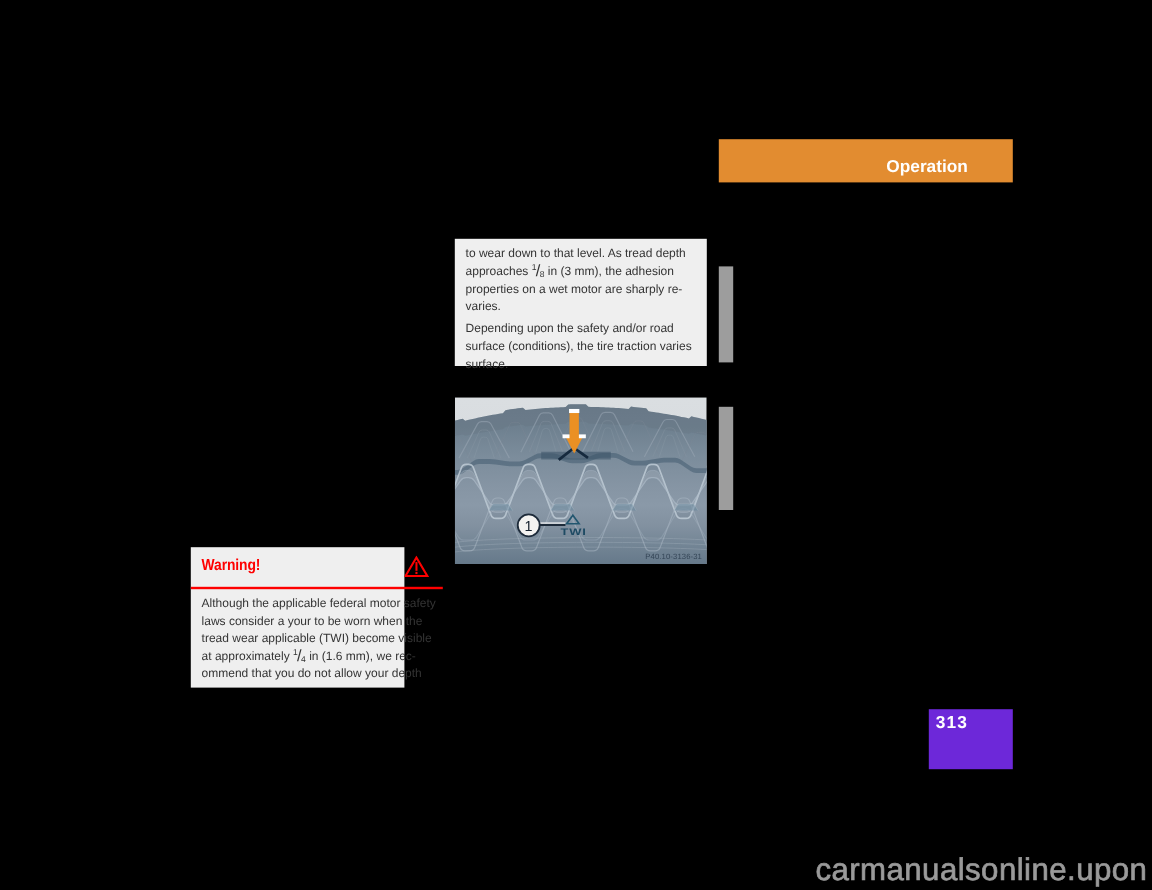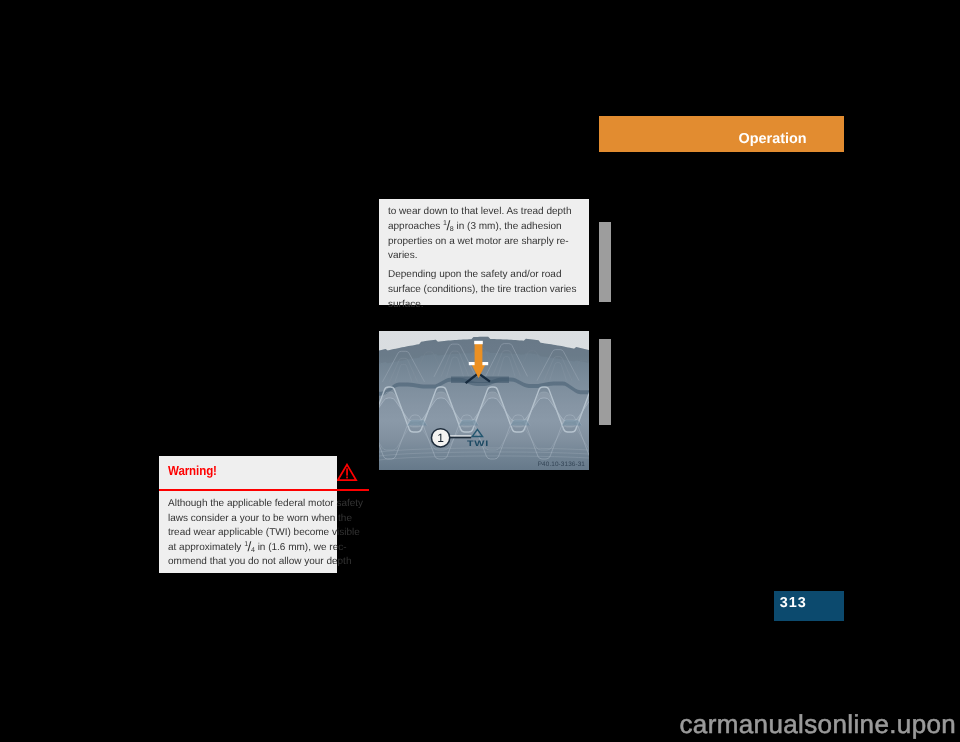--- a/index.html
+++ b/index.html
@@ -33,21 +33,21 @@
   #figure svg{display:block;}
 
   
   #warn-title{position:absolute;left:9px;top:8.2px;color:#fe0000;
       font-weight:bold;font-size:13.2px;line-height:13.2px;letter-spacing:-0.1px;
       transform:scaleX(0.875);transform-origin:0 0;white-space:nowrap;}
   #warn-rule{position:absolute;left:0;top:32.7px;width:210px;height:2.3px;background:#fe0000;}
   #warn-icon{position:absolute;left:177.7px;top:7.2px;}
 
   
-  #pagenum-box{left:774px;top:591px;width:69.5px;height:30px;background:#0c4a6e;}
+  #pagenum-box{left:774px;top:591px;width:69.5px;height:50px;background:#6d28d9;}
   #pagenum{position:absolute;left:5.8px;top:5.3px;color:#ffffff;
       font-weight:bold;font-size:14.4px;letter-spacing:0.95px;line-height:14.4px;white-space:nowrap;}
 
   
   #watermark{left:679.5px;top:710.5px;color:#9a9a9a;font-size:26.0px;-webkit-text-stroke:0.55px #9a9a9a;
       letter-spacing:0.37px;line-height:26.4px;white-space:nowrap;
       font-family:"Liberation Sans",sans-serif;}
 
   .frac sup,.frac sub{font-size:7.1px;line-height:0;position:relative;vertical-align:baseline;}
   .frac sup{top:-3.9px;}

